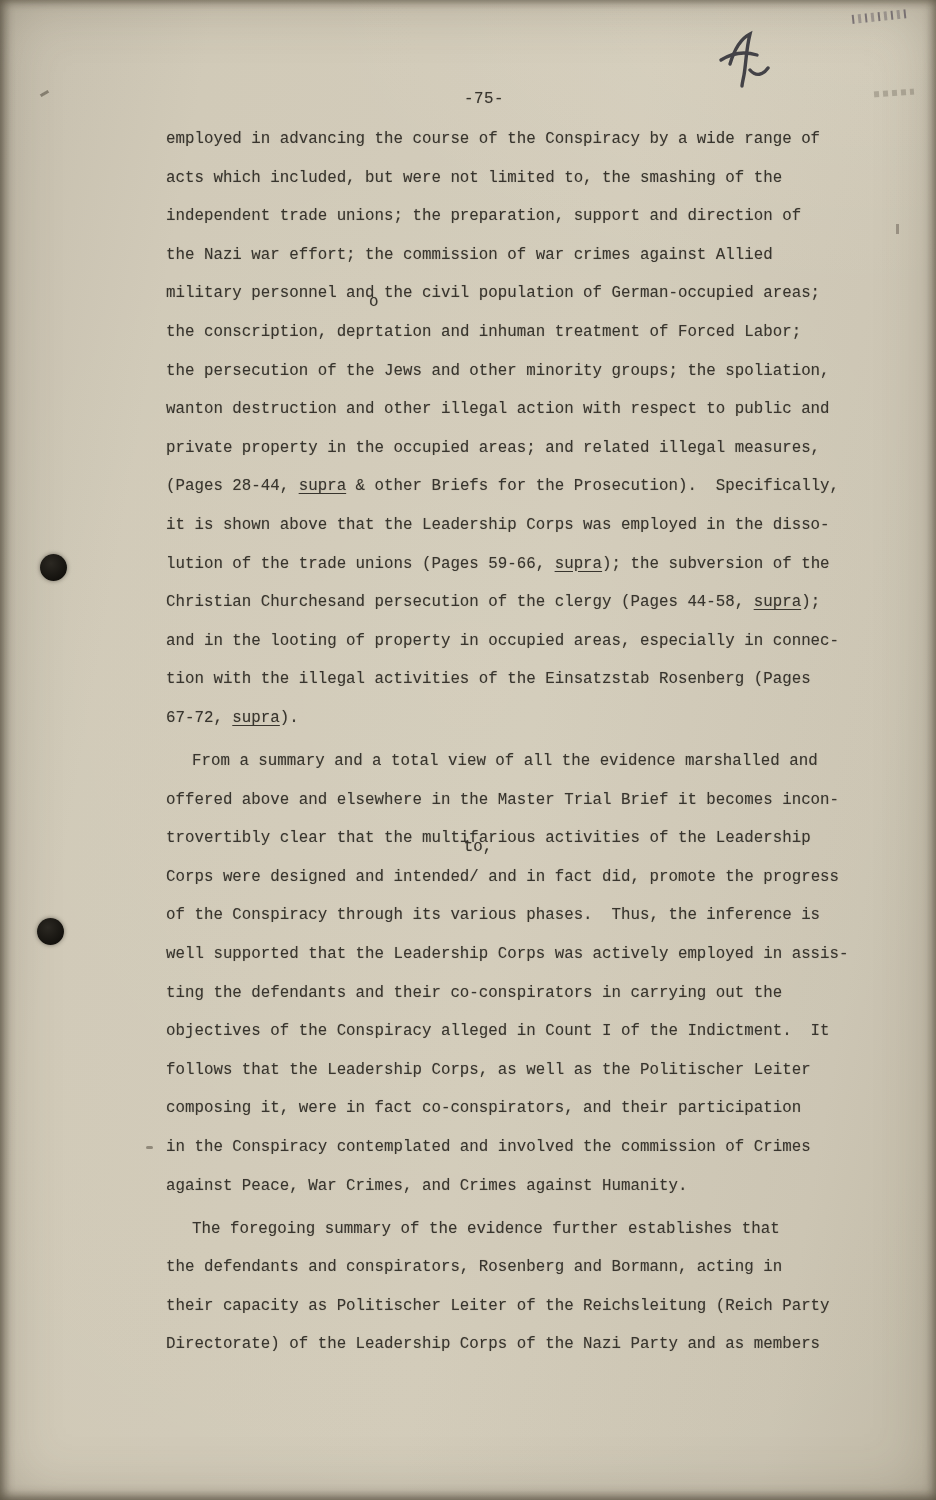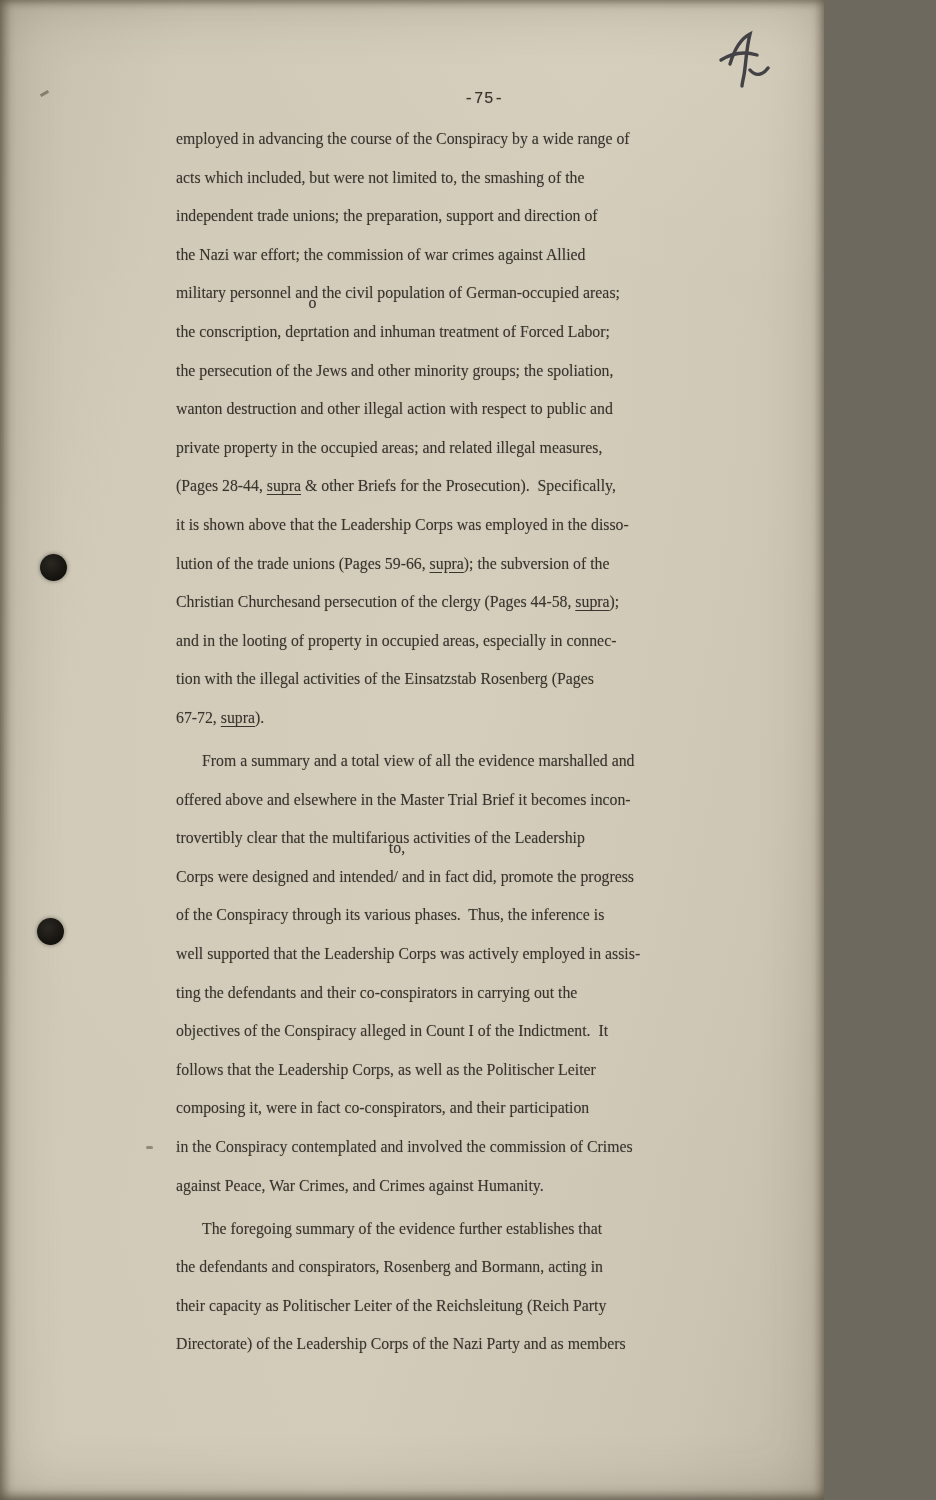--- a/index.html
+++ b/index.html
@@ -1,20 +1,20 @@
 <!DOCTYPE html>
 <html><head>
 <meta charset="utf-8">
 <style>
   * { box-sizing: border-box; }
   html, body { margin: 0; padding: 0; background: #6e695e; }
 
   .page {
     position: relative;
-    width: 824px;
+    width: 936px;
     height: 1500px;
     overflow: hidden;
     background:
       radial-gradient(900px 500px at 90% 0%, rgba(255,250,235,0.10), transparent 60%),
       radial-gradient(1200px 1400px at 50% 45%, rgba(255,252,240,0.06), transparent 70%),
       linear-gradient(100deg, #c4bdac 0%, #d0c9b7 18%, #d2cbb9 55%, #cbc4b2 85%, #c1baa7 100%);
     box-shadow:
       inset 0 0 60px rgba(80,70,50,.28),
       inset 6px 0 10px rgba(50,45,32,.38),
       inset -5px 0 9px rgba(60,52,38,.28),
@@ -29,25 +29,24 @@
     position: absolute;
     top: 90px;
     left: 464px;
     letter-spacing: .5px;
     text-shadow: 0 0 1px rgba(56,52,44,.35);
   }
 
   .doc-body {
     position: absolute;
     top: 120px;
-    left: 176px;
+    left: 166px;
     line-height: 38.6px;
     white-space: pre;
     text-shadow: 0 0 1px rgba(56,52,44,.35);
-    font-family: Liberation Serif, serif;
   }
 
   .paragraph { margin: 0 0 4.5px 0; }
   .line { height: 38.6px; overflow: visible; }
   .line.indent { padding-left: 26px; }
 
   .u { text-decoration: underline; text-underline-offset: 3px; }
 
   .above { position: relative; display: inline-block; width: 0; }
   .above > span {

